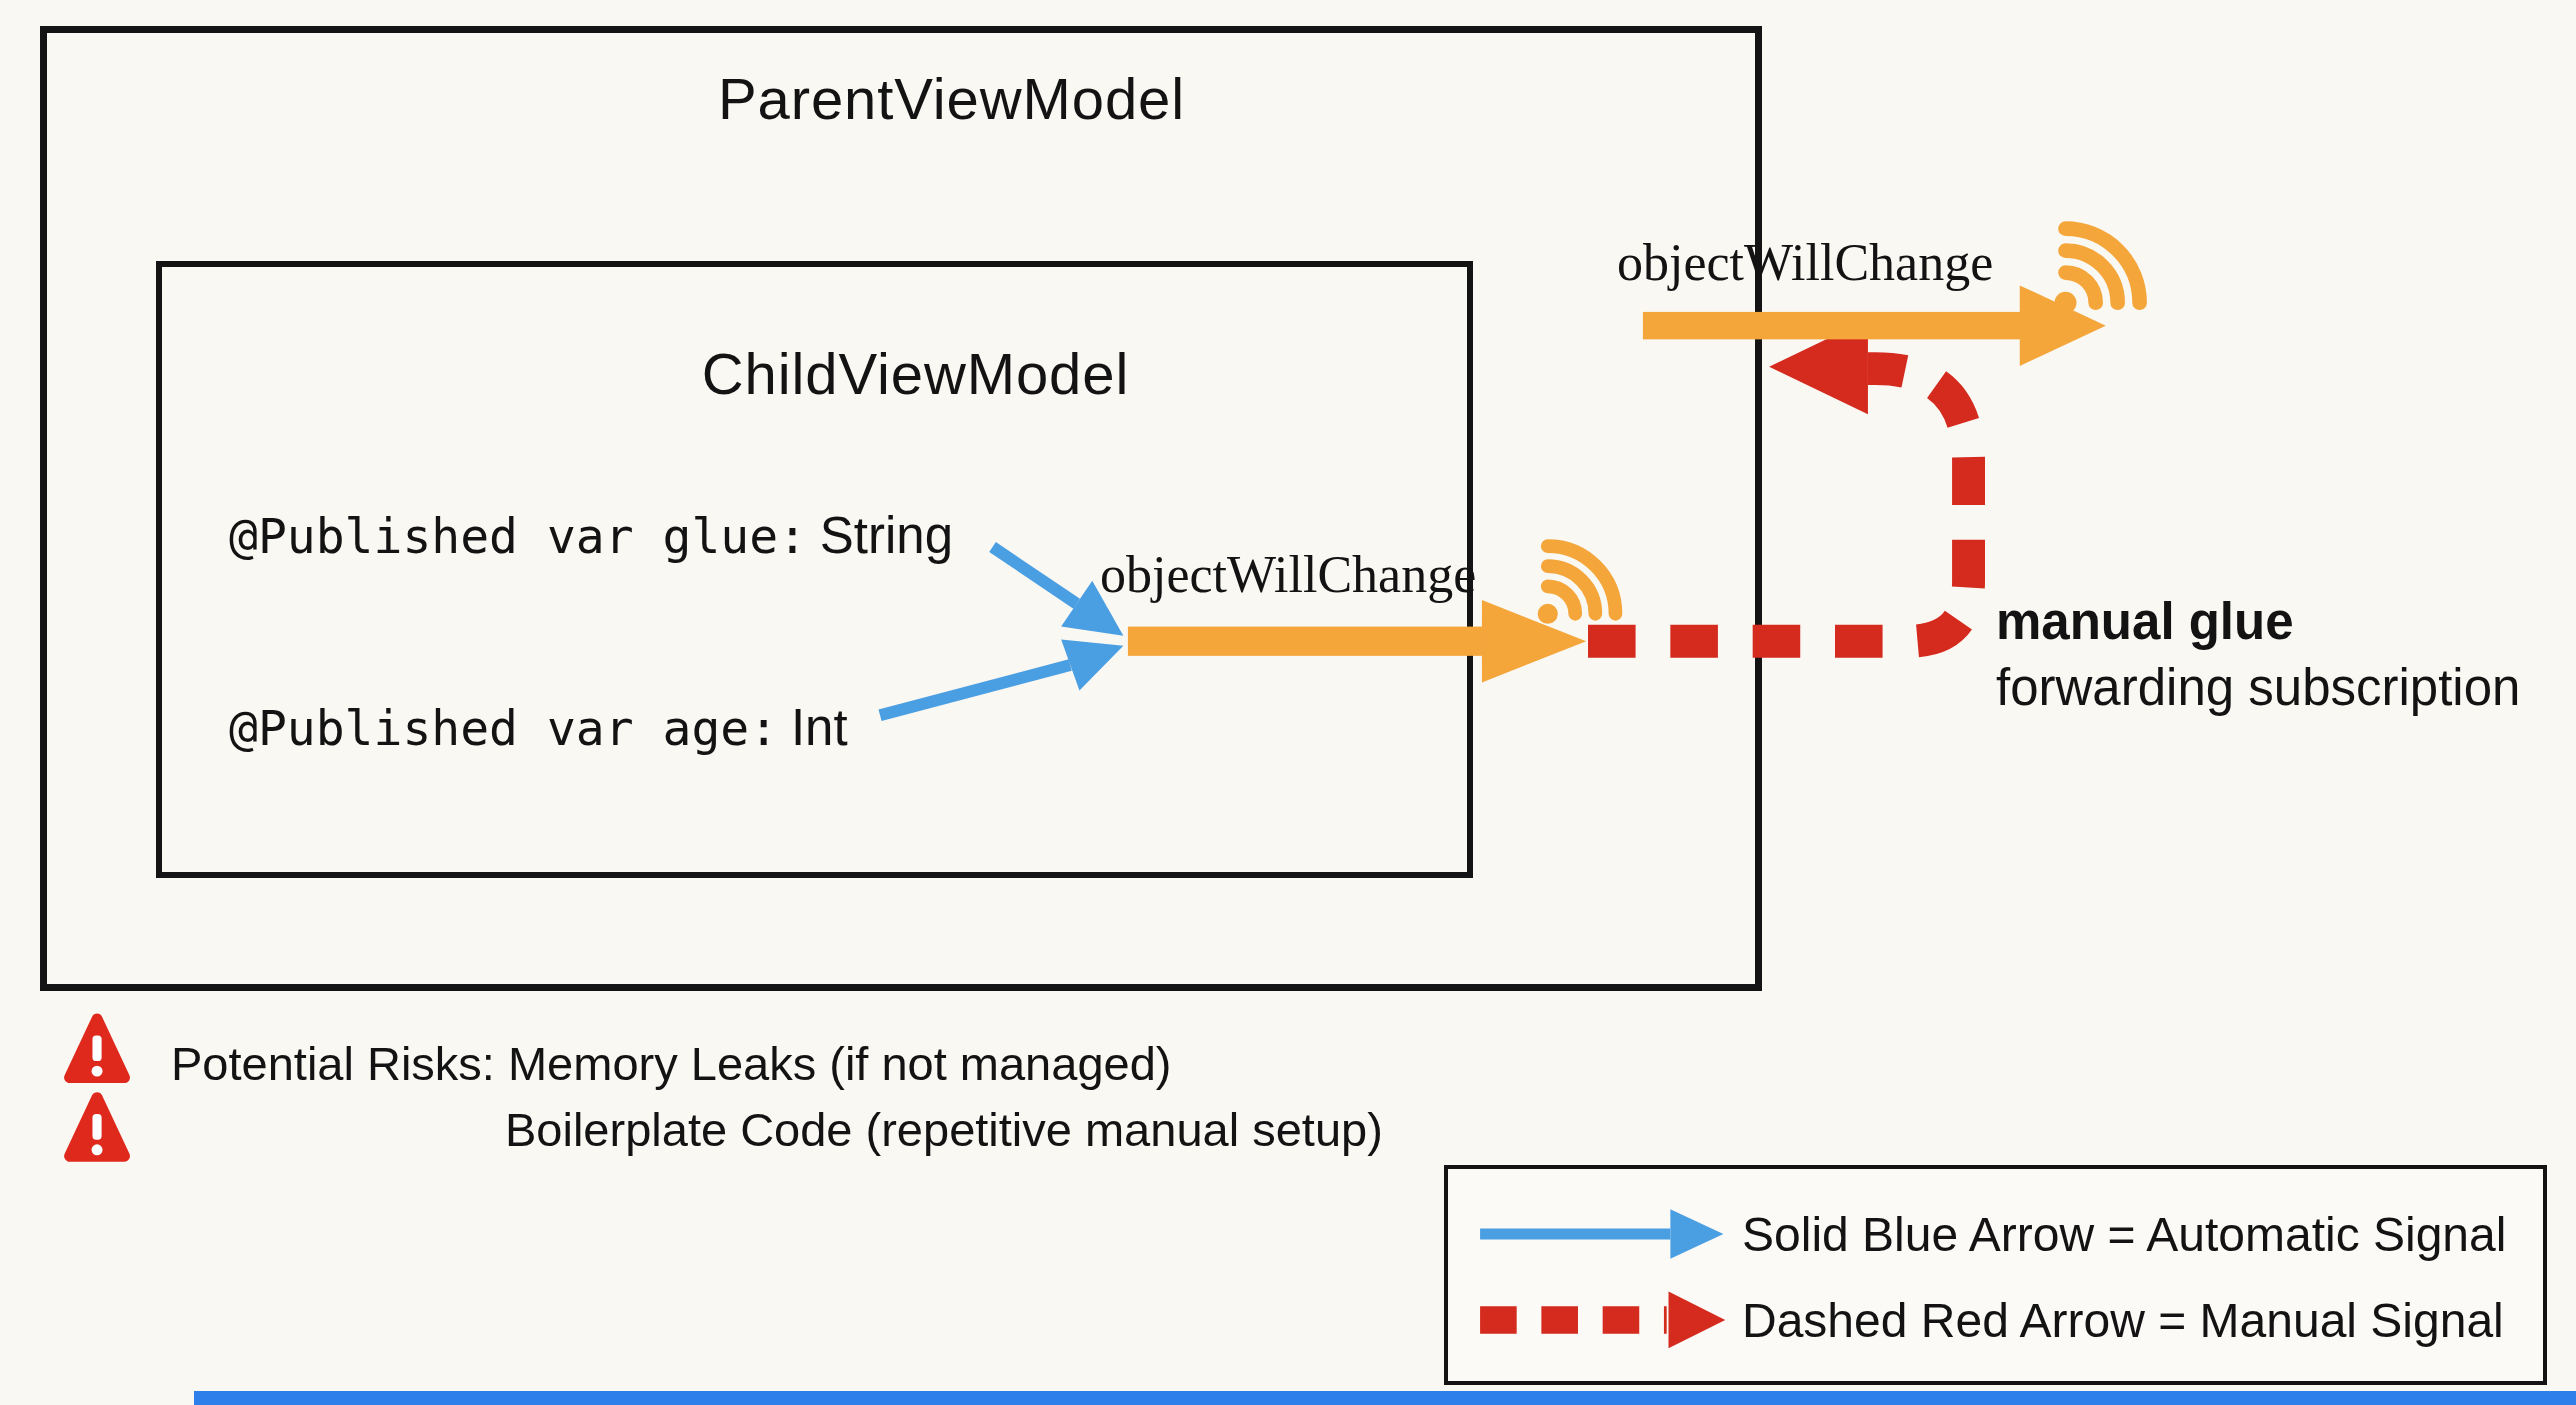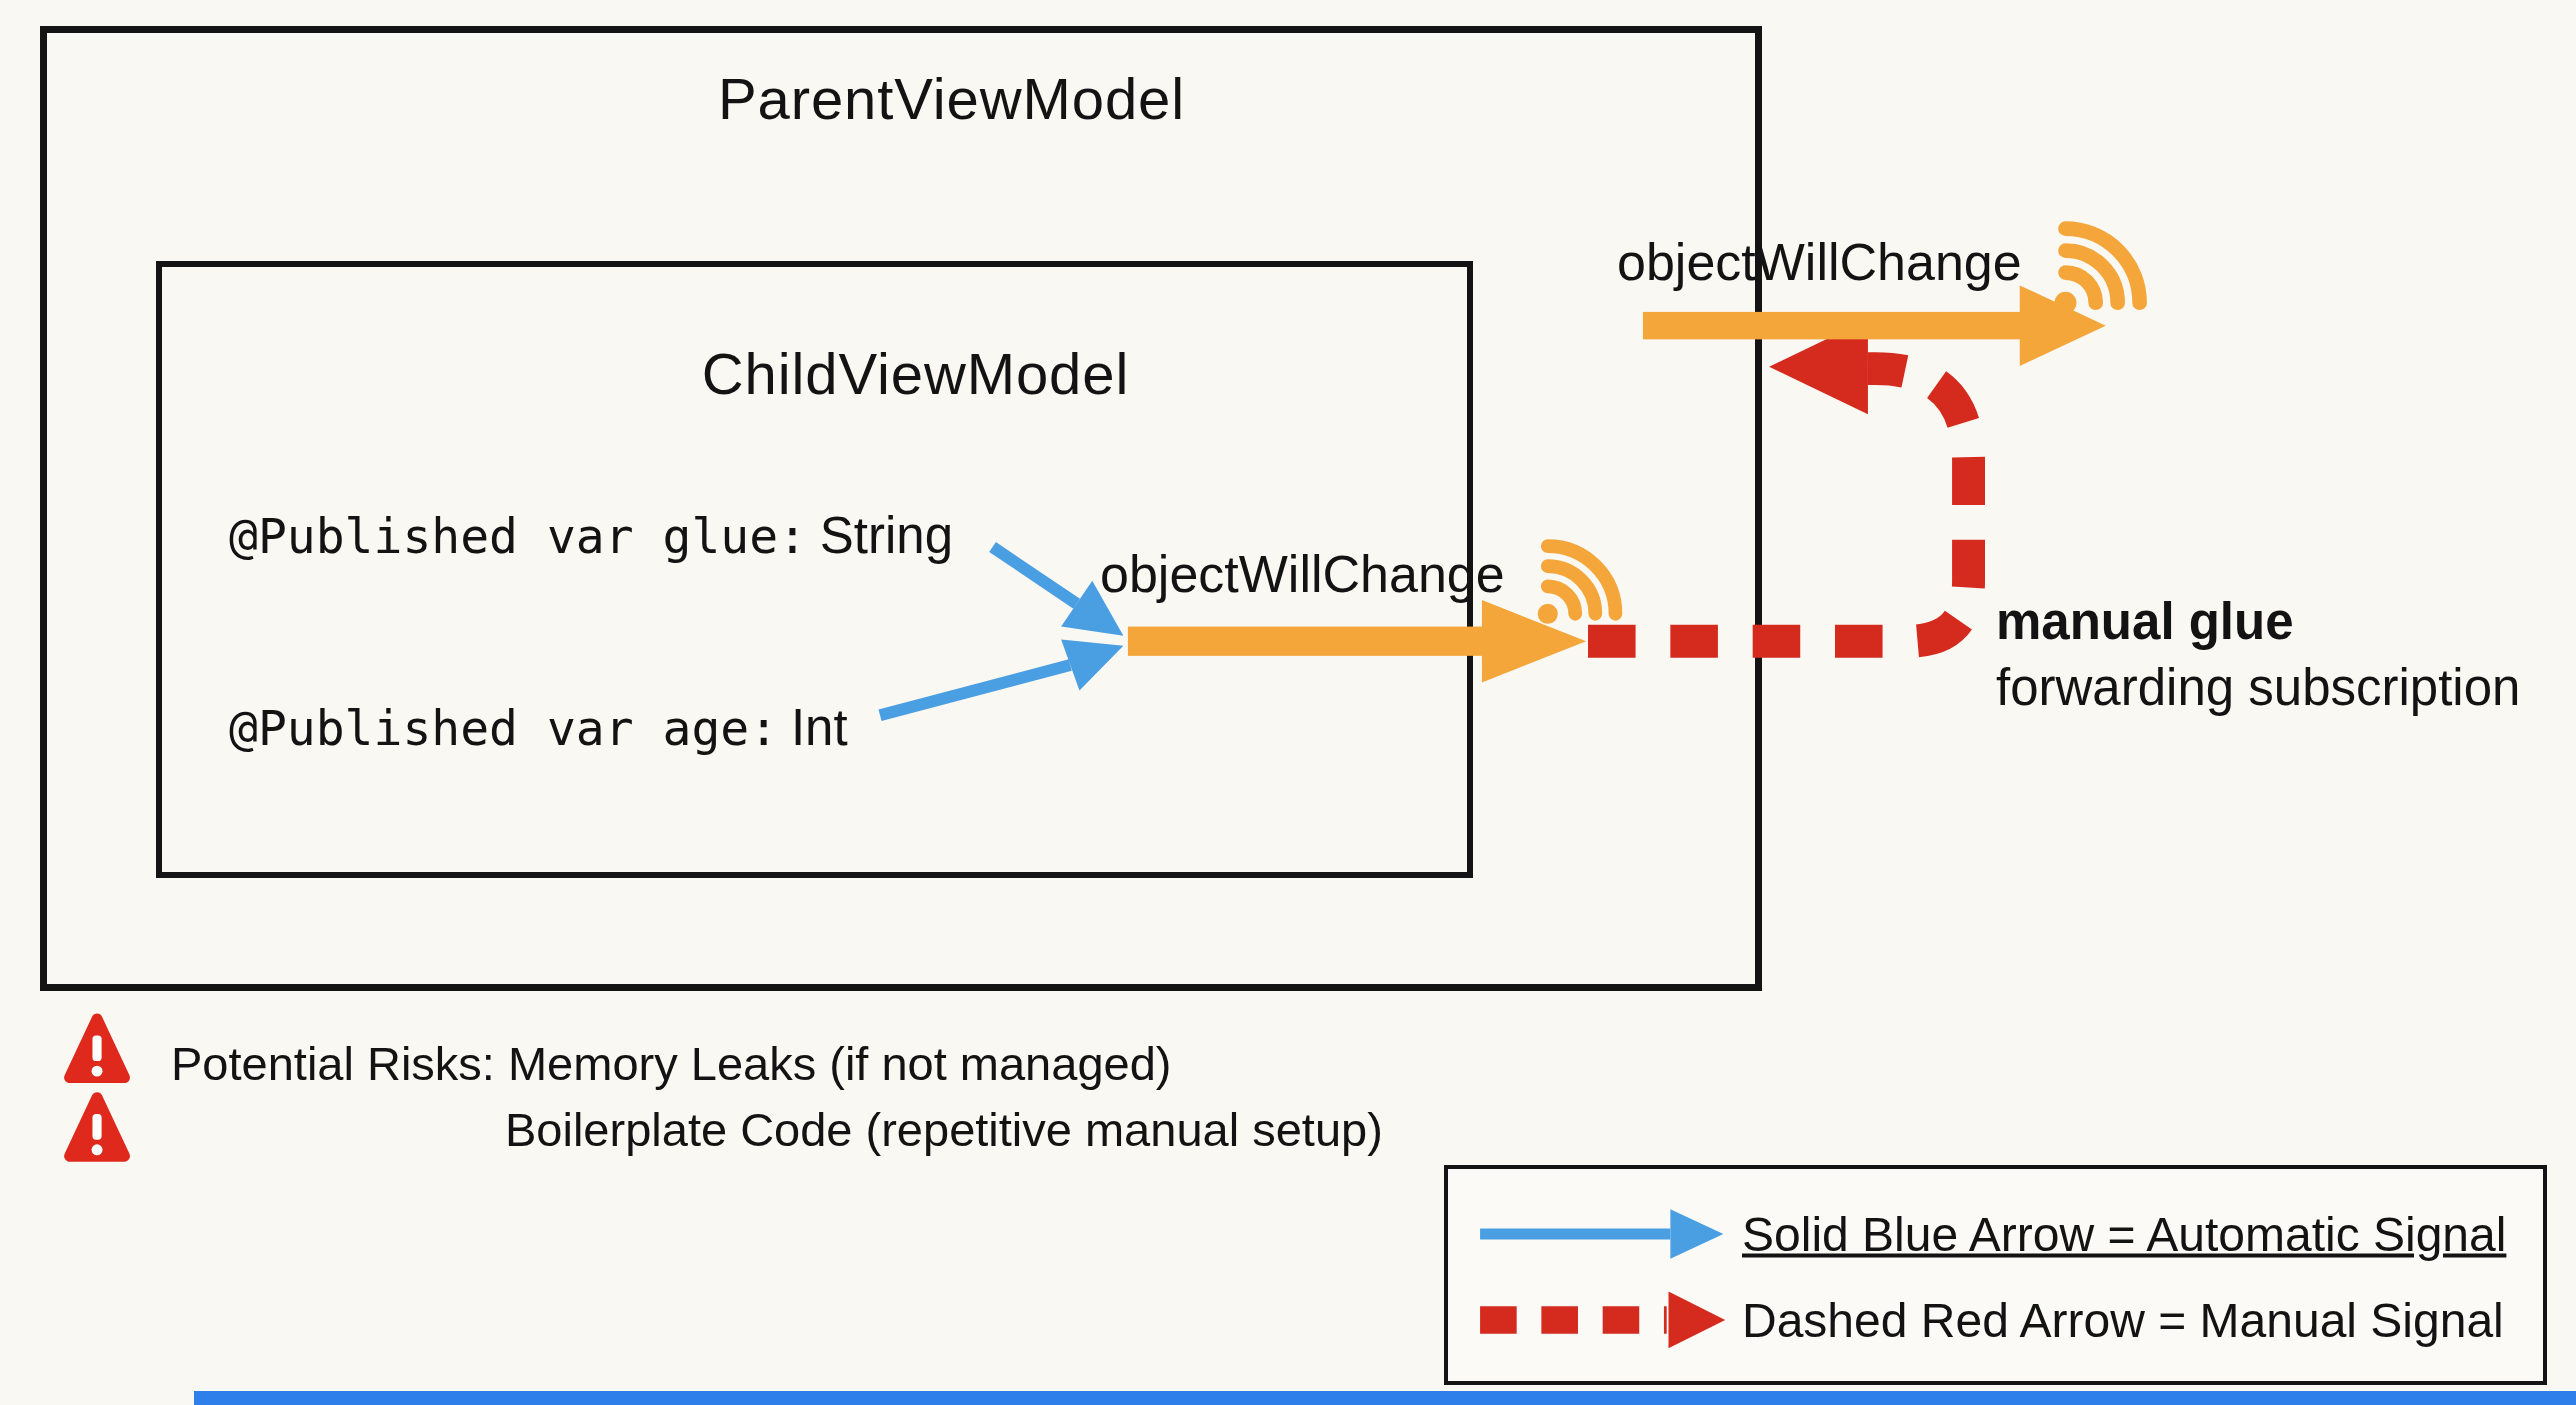--- a/index.html
+++ b/index.html
@@ -13,21 +13,21 @@
   }
   .vcenter{transform:translateY(-50%);white-space:nowrap;}
   .box{position:absolute;border:6.4px solid #141414;background:transparent;box-sizing:border-box;}
   .outer-box{left:40px;top:25.6px;width:1722px;height:965px;border-width:7.3px;}
   .inner-box{left:156px;top:261px;width:1317px;height:617px;}
   .box-title{position:absolute;text-align:center;font-size:58px;letter-spacing:0.9px;color:#131313;}
   .parent-title{left:40px;width:1823px;top:98px;}
   .child-title{left:156px;width:1519px;top:326px;margin-top:47px;}
   .code-line{position:absolute;left:229px;font-family:"DejaVu Sans Mono", monospace;font-size:48px;color:#131313;}
   .code-type{font-family:"Liberation Sans", sans-serif;font-size:51px;padding-left:12.8px;}
-  .signal-label{position:absolute;font-size:52px;color:#131313;}
+  .signal-label{position:absolute;font-size:52px;color:#131313;font-family:Liberation Serif, serif;}
   .glue-title{position:absolute;left:1996px;top:621px;font-size:51px;font-weight:bold;color:#131313;}
   .glue-sub{position:absolute;left:1996px;top:687px;font-size:51px;color:#131313;}
   .risk-text{position:absolute;font-size:47px;color:#131313;}
   .legend-box{position:absolute;left:1444px;top:1165px;width:1103px;height:220px;border:4.6px solid #141414;background:#fbfaf6;box-sizing:border-box;}
   .legend-text{position:absolute;font-size:48px;color:#131313;}
   .bottom-bar{position:absolute;left:194px;top:1391px;width:2382px;height:13.7px;background:#2e7fe9;}
   svg.overlay{position:absolute;left:0;top:0;}
 </style>
 </head>
 <body>
@@ -48,21 +48,21 @@
 <div class="signal-label vcenter" style="left:1100px;top:574px;">objectWillChange</div>
 <div class="signal-label vcenter" style="left:1617px;top:262px;">objectWillChange</div>
 
 <div class="glue-title vcenter">manual glue</div>
 <div class="glue-sub vcenter">forwarding subscription</div>
 
 <div class="risk-text vcenter" style="left:171px;top:1063px;text-align:right;">Potential Risks: Memory Leaks (if not managed)</div>
 <div class="risk-text vcenter" style="left:505px;top:1129px;">Boilerplate Code (repetitive manual setup)</div>
 
 <div class="legend-box"></div>
-<div class="legend-text vcenter" style="left:1742px;top:1234px;text-decoration:underline;">Solid Blue Arrow = Automatic Signal</div>
+<div class="legend-text vcenter" style="left:1742px;top:1234px;">Solid Blue Arrow = Automatic Signal</div>
 <div class="legend-text vcenter" style="left:1742px;top:1320px;">Dashed Red Arrow = Manual Signal</div>
 
 <div class="bottom-bar"></div>
 
 <svg class="overlay" width="2576" height="1405" viewBox="0 0 2816 1536">
 
   <g>
     <path d="M1736 701 L2086 701 Q2152 701 2152 635 L2152 505 Q2152 403 2050 403 L2042 403" fill="none" stroke="#d52a1e" stroke-width="36" stroke-dasharray="52 38"></path>
     <polygon points="1934,401 2042,349 2042,453" fill="#d52a1e"></polygon>
   </g>

